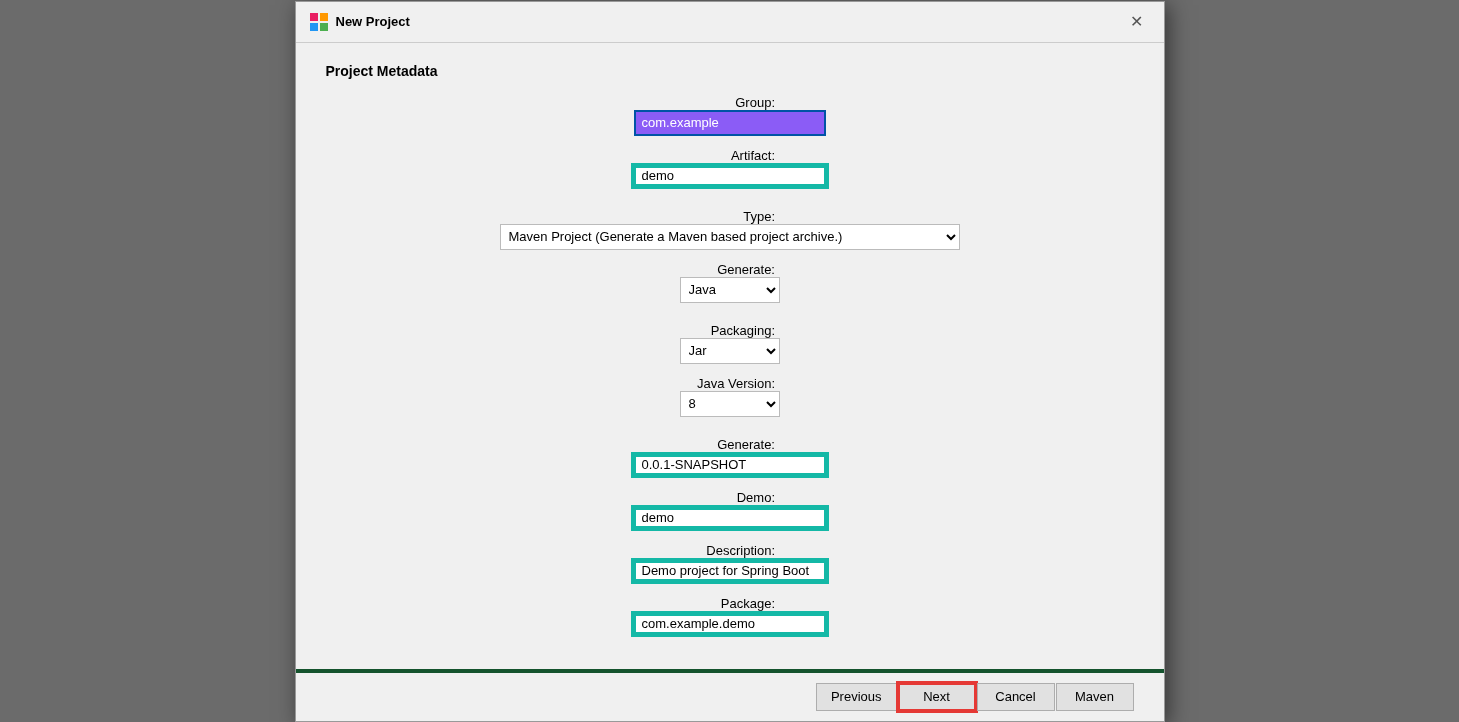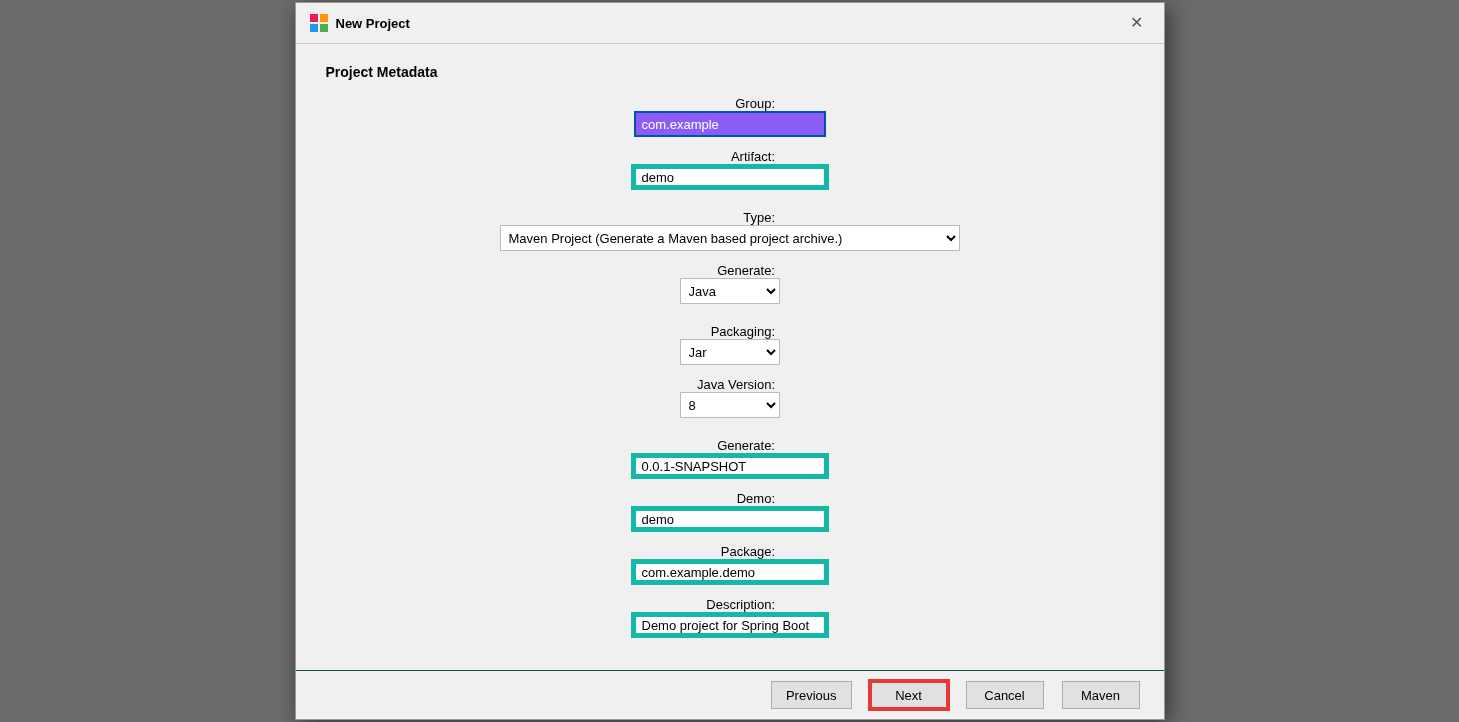--- a/index.html
+++ b/index.html
@@ -139,25 +139,25 @@
 
     .select-input-medium {
       width: 100px;
     }
 
     .spacer-row {
       height: 8px;
     }
 
     .dialog-footer {
-      border-top: 1px solid #14532d;
-      padding: 10px 24px;
+      border-top: 4px solid #14532d;
+      padding: 10px 30px;
       display: flex;
       justify-content: flex-end;
-      gap: 18px;
+      gap: 1px;
       background: #f0f0f0;
     }
 
     .footer-btn {
       min-width: 78px;
       height: 28px;
       padding: 4px 14px;
       font-size: 13px;
       cursor: pointer;
       border: 1px solid #adadad;
@@ -263,30 +263,30 @@
     </div>
 
     <div class="form-row">
       <label class="form-label">Demo:</label>
       <div class="form-control">
         <input class="text-input" type="text" value="demo" style="">
       </div>
     </div>
 
     <div class="form-row">
+      <label class="form-label">Description:</label>
+      <div class="form-control">
+        <input class="text-input" type="text" value="Demo project for Spring Boot" style="">
+      </div>
+    </div>
+
+    <div class="form-row">
       <label class="form-label">Package:</label>
       <div class="form-control">
         <input class="text-input" type="text" value="com.example.demo" style="">
-      </div>
-    </div>
-
-    <div class="form-row">
-      <label class="form-label">Description:</label>
-      <div class="form-control">
-        <input class="text-input" type="text" value="Demo project for Spring Boot" style="">
       </div>
     </div>
 
   </div>
 
   <div class="dialog-footer">
     <button class="footer-btn">Previous</button>
     <button class="footer-btn highlighted">Next</button>
     <button class="footer-btn">Cancel</button>
     <button class="footer-btn">Maven</button>

